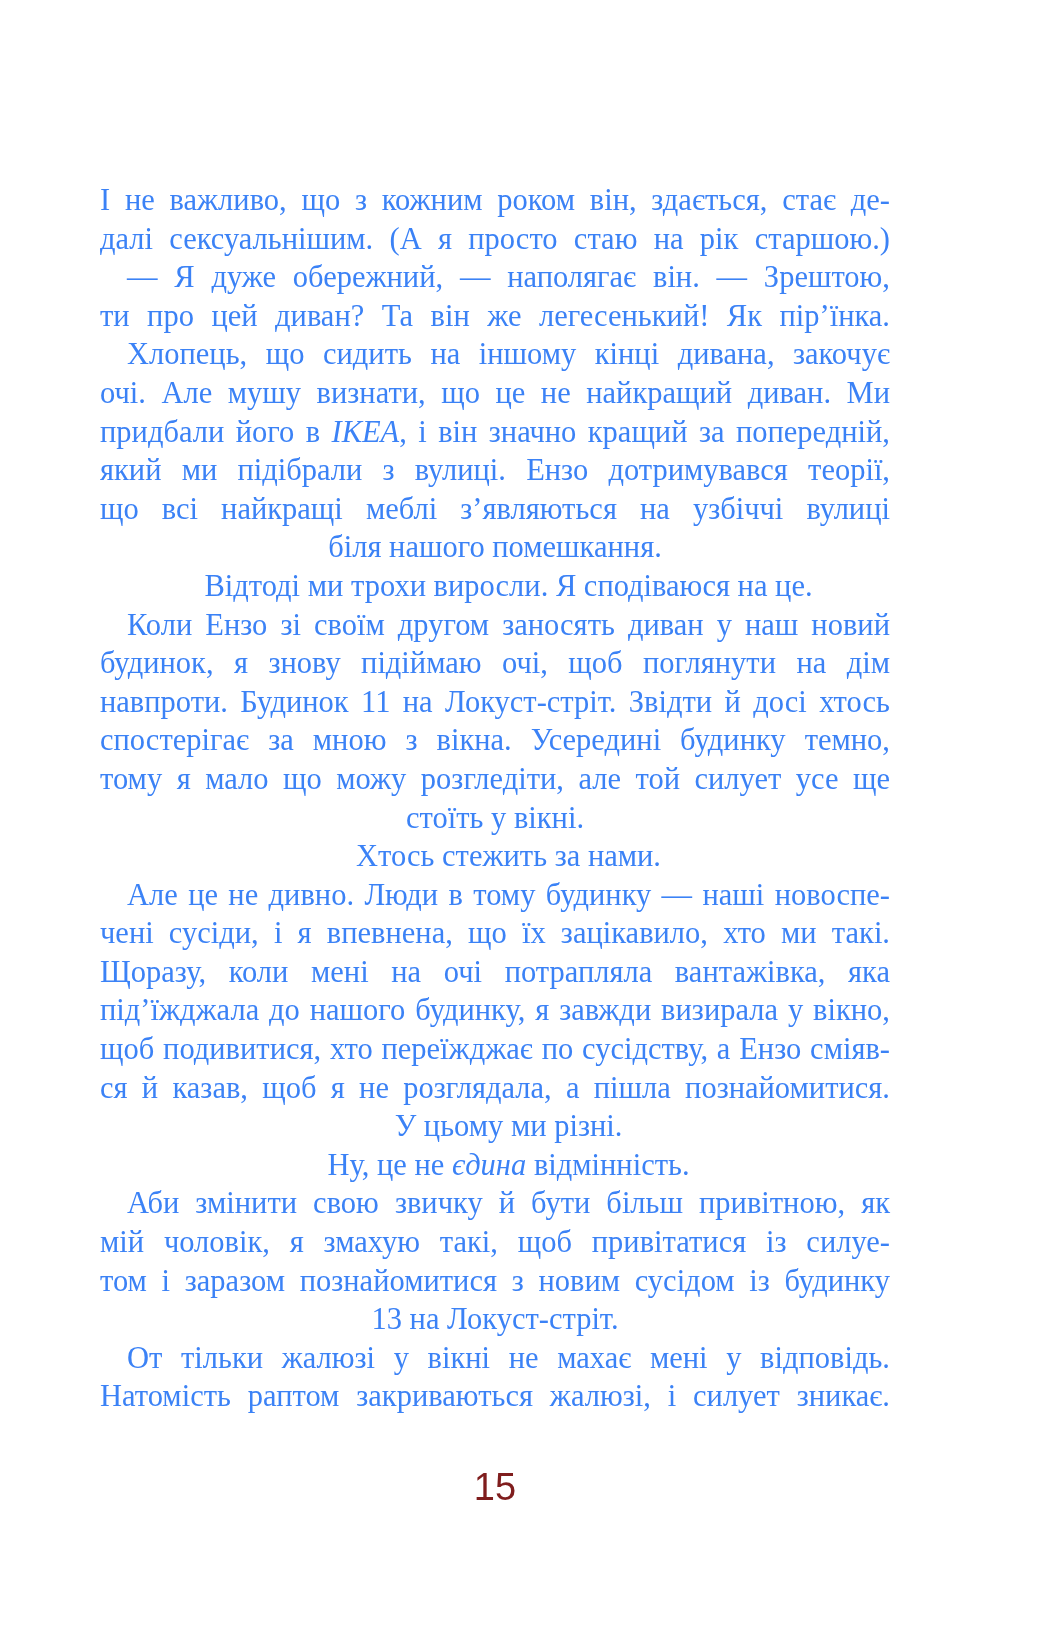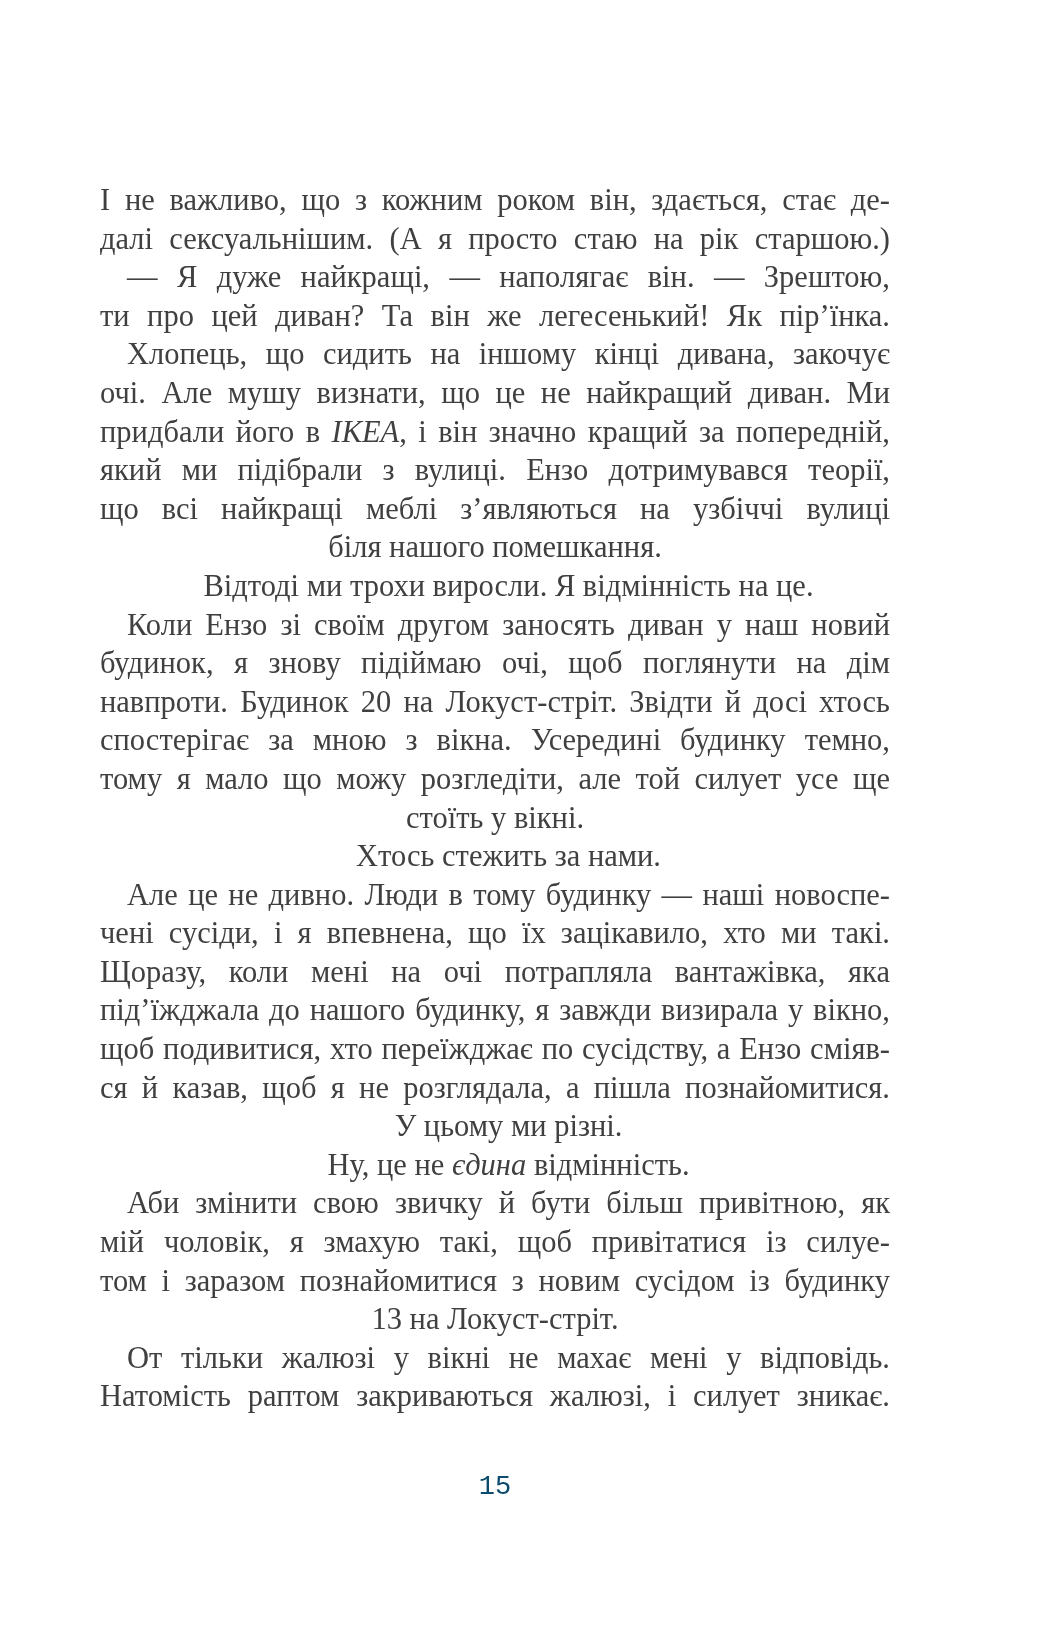--- a/index.html
+++ b/index.html
@@ -16,75 +16,75 @@
     inset: 0;
     background: #ffffff;
   }
   .text-block {
     position: absolute;
     left: 100px;
     top: 181px;
     width: 790px;
     font-size: 30.5px;
     line-height: 38.6px;
-    color: #404040;
+    color: #3b82f6;
     letter-spacing: 0;
   }
   .para { margin: 0; padding: 0; }
   .line {
     text-align: center;
     min-height: 38.6px;
   }
   .line.j {
     text-align: justify;
     text-align-last: justify;
     -moz-text-align-last: justify;
   }
   .line.indent { text-indent: 27px; }
   .it { font-style: italic; }
   .folio {
     position: absolute;
     left: 100px;
     top: 1471px;
     width: 790px;
     text-align: center;
-    font-family: Liberation Mono, monospace;
-    font-size: 27px;
+    font-family: Liberation Sans, sans-serif;
+    font-size: 38px;
     line-height: 33px;
-    color: #0c4a6e;
+    color: #7f1d1d;
   }
 </style>
 </head>
 <body>
 
 <div class="page">
   <div class="text-block">
       <div class="para">
         <div class="line j"><span>І не важливо, що з кожним роком він, здається, стає де-</span></div>
         <div class="line j"><span>далі сексуальнішим. (А я просто стаю на рік старшою.)</span></div>
       </div>
       <div class="para">
-        <div class="line j indent"><span>— Я дуже найкращі, — наполягає він. — Зрештою,</span></div>
+        <div class="line j indent"><span>— Я дуже обережний, — наполягає він. — Зрештою,</span></div>
         <div class="line j"><span>ти про цей диван? Та він же легесенький! Як пір’їнка.</span></div>
       </div>
       <div class="para">
         <div class="line j indent"><span>Хлопець, що сидить на іншому кінці дивана, закочує</span></div>
         <div class="line j"><span>очі. Але мушу визнати, що це не найкращий диван. Ми</span></div>
         <div class="line j"><span>придбали його в </span><span class="it">IKEA</span><span>, і він значно кращий за попередній,</span></div>
         <div class="line j"><span>який ми підібрали з вулиці. Ензо дотримувався теорії,</span></div>
         <div class="line j"><span>що всі найкращі меблі з’являються на узбіччі вулиці</span></div>
         <div class="line"><span>біля нашого помешкання.</span></div>
       </div>
       <div class="para">
-        <div class="line indent"><span>Відтоді ми трохи виросли. Я відмінність на це.</span></div>
+        <div class="line indent"><span>Відтоді ми трохи виросли. Я сподіваюся на це.</span></div>
       </div>
       <div class="para">
         <div class="line j indent"><span>Коли Ензо зі своїм другом заносять диван у наш новий</span></div>
         <div class="line j"><span>будинок, я знову підіймаю очі, щоб поглянути на дім</span></div>
-        <div class="line j"><span>навпроти. Будинок 20 на Локуст-стріт. Звідти й досі хтось</span></div>
+        <div class="line j"><span>навпроти. Будинок 11 на Локуст-стріт. Звідти й досі хтось</span></div>
         <div class="line j"><span>спостерігає за мною з вікна. Усередині будинку темно,</span></div>
         <div class="line j"><span>тому я мало що можу розгледіти, але той силует усе ще</span></div>
         <div class="line"><span>стоїть у вікні.</span></div>
       </div>
       <div class="para">
         <div class="line indent"><span>Хтось стежить за нами.</span></div>
       </div>
       <div class="para">
         <div class="line j indent"><span>Але це не дивно. Люди в тому будинку — наші новоспе-</span></div>
         <div class="line j"><span>чені сусіди, і я впевнена, що їх зацікавило, хто ми такі.</span></div>

